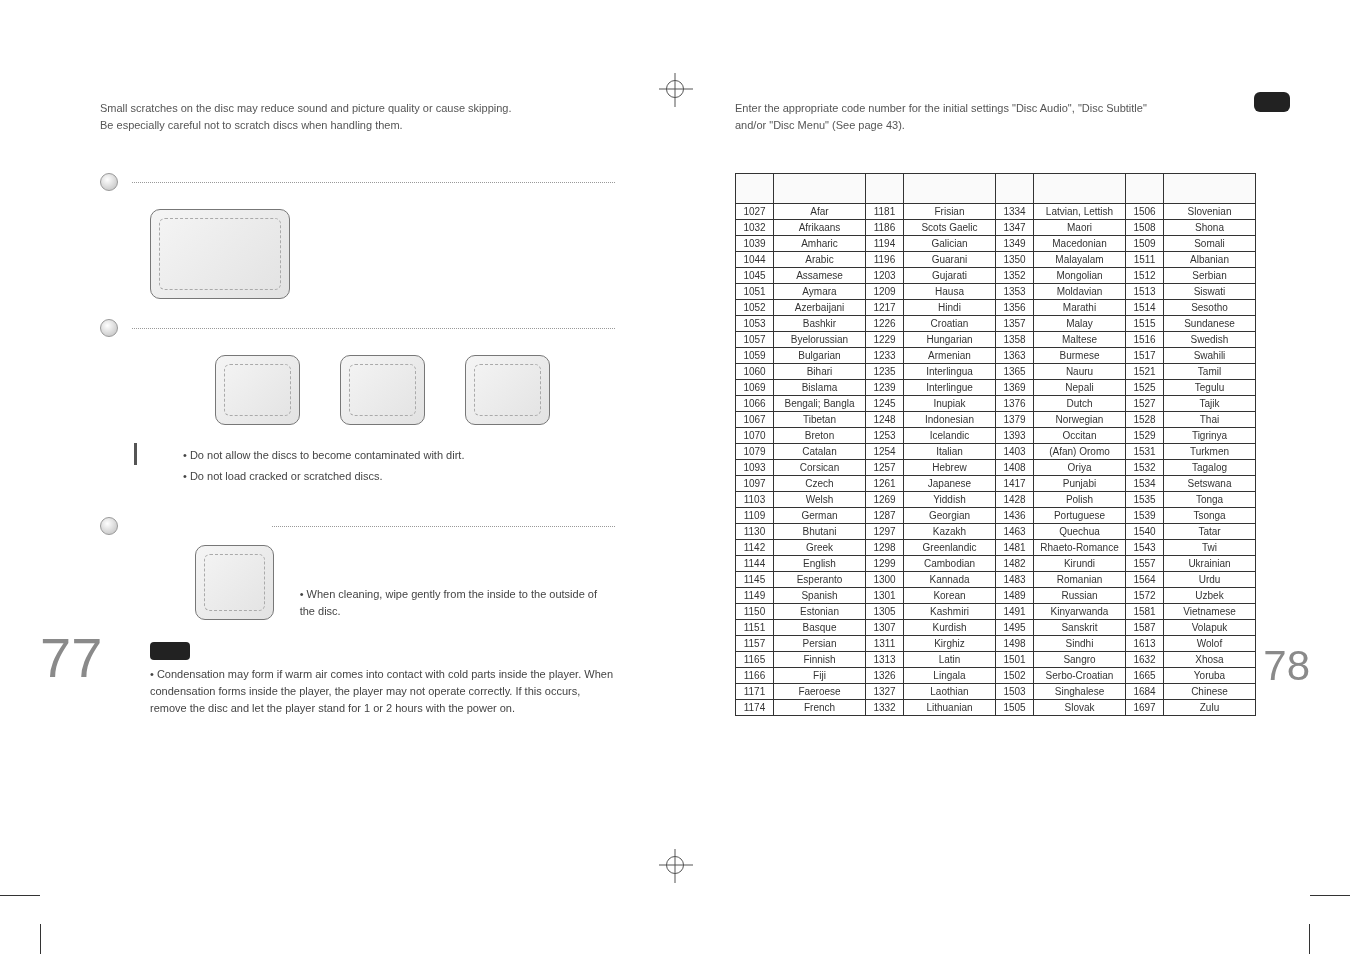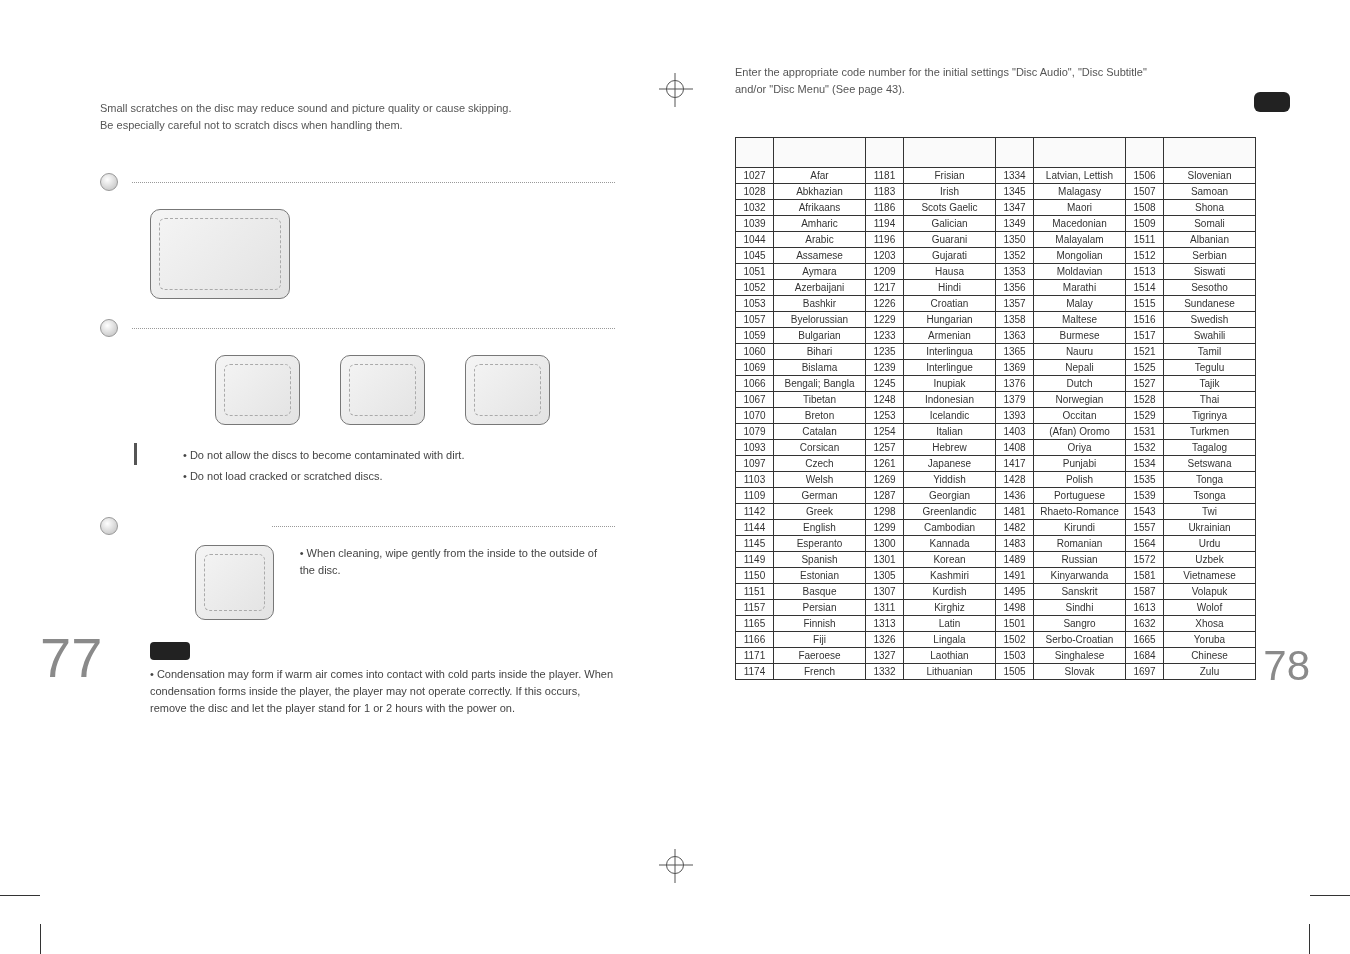--- a/index.html
+++ b/index.html
@@ -19,21 +19,21 @@
     width: 1350px;
     height: 954px;
     position: relative;
   }
   .page {
     width: 675px;
     height: 720px;
     padding: 100px 60px 40px 100px;
     position: relative;
   }
-  .page-right { padding: 64px 100px 40px 60px; }
+  .page-right { padding: 100px 100px 40px 60px; }
   .intro {
     font-size: 11px;
     line-height: 1.5;
     color: #555;
     margin-bottom: 40px;
   }
   .section-header {
     display: flex;
     align-items: center;
     margin: 20px 0 10px;
@@ -224,21 +224,21 @@
         <div class="bullet" style="margin-left:0;">• Do not allow the discs to become contaminated with dirt.</div>
         <div class="bullet" style="margin-left:0;">• Do not load cracked or scratched discs.</div>
       </div>
     </div>
 
     <div class="section-header" style="margin-top:28px;">
       <div class="dot"></div>
       <div style="width:140px"></div>
       <div class="dashed"></div>
     </div>
-    <div style="display:flex; align-items:flex-start; margin-left:50px; gap:26px;padding-left:45px;">
+    <div style="display:flex; align-items:flex-end; margin-left:50px; gap:26px;padding-left:45px;">
       <div class="placeholder-img" style="width:85px;height:75px;"></div>
       <div class="bullet wide" style="margin:0;">• When cleaning, wipe gently from the inside to the outside of the disc.</div>
     </div>
 
     <div class="note-box">
       <div class="note-pill"></div>
       <div class="note-text">• Condensation may form if warm air comes into contact with cold parts inside the player. When condensation forms inside the player, the player may not operate correctly. If this occurs, remove the disc and let the player stand for 1 or 2 hours with the power on.</div>
     </div>
 
     <div class="page-num-left">77</div>
@@ -278,30 +278,20 @@
             <td>1027</td>
             <td>Afar</td>
             <td>1181</td>
             <td>Frisian</td>
             <td>1334</td>
             <td>Latvian, Lettish</td>
             <td>1506</td>
             <td>Slovenian</td>
           </tr>
           <tr>
-            <td>1028</td>
-            <td>Abkhazian</td>
-            <td>1183</td>
-            <td>Irish</td>
-            <td>1345</td>
-            <td>Malagasy</td>
-            <td>1507</td>
-            <td>Samoan</td>
-          </tr>
-          <tr>
             <td>1032</td>
             <td>Afrikaans</td>
             <td>1186</td>
             <td>Scots Gaelic</td>
             <td>1347</td>
             <td>Maori</td>
             <td>1508</td>
             <td>Shona</td>
           </tr>
           <tr>
@@ -478,20 +468,30 @@
             <td>1109</td>
             <td>German</td>
             <td>1287</td>
             <td>Georgian</td>
             <td>1436</td>
             <td>Portuguese</td>
             <td>1539</td>
             <td>Tsonga</td>
           </tr>
           <tr>
+            <td>1130</td>
+            <td>Bhutani</td>
+            <td>1297</td>
+            <td>Kazakh</td>
+            <td>1463</td>
+            <td>Quechua</td>
+            <td>1540</td>
+            <td>Tatar</td>
+          </tr>
+          <tr>
             <td>1142</td>
             <td>Greek</td>
             <td>1298</td>
             <td>Greenlandic</td>
             <td>1481</td>
             <td>Rhaeto-Romance</td>
             <td>1543</td>
             <td>Twi</td>
           </tr>
           <tr>

